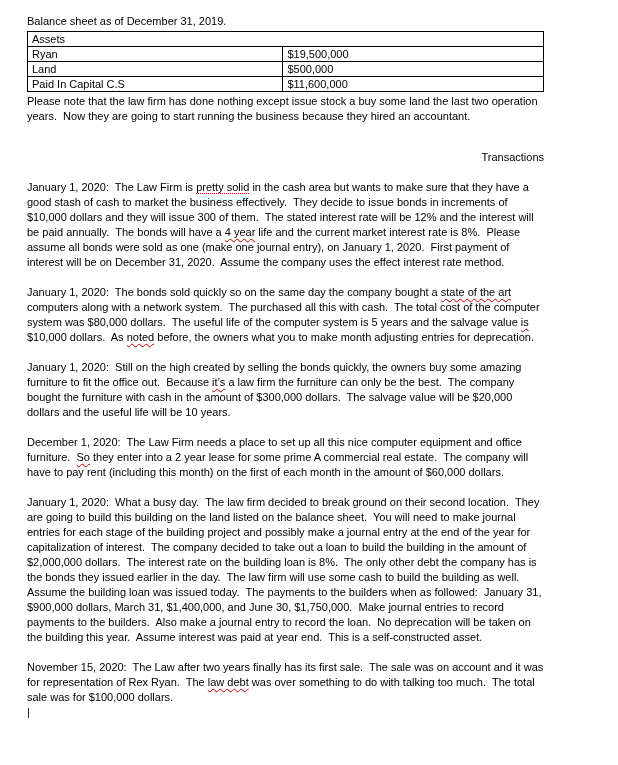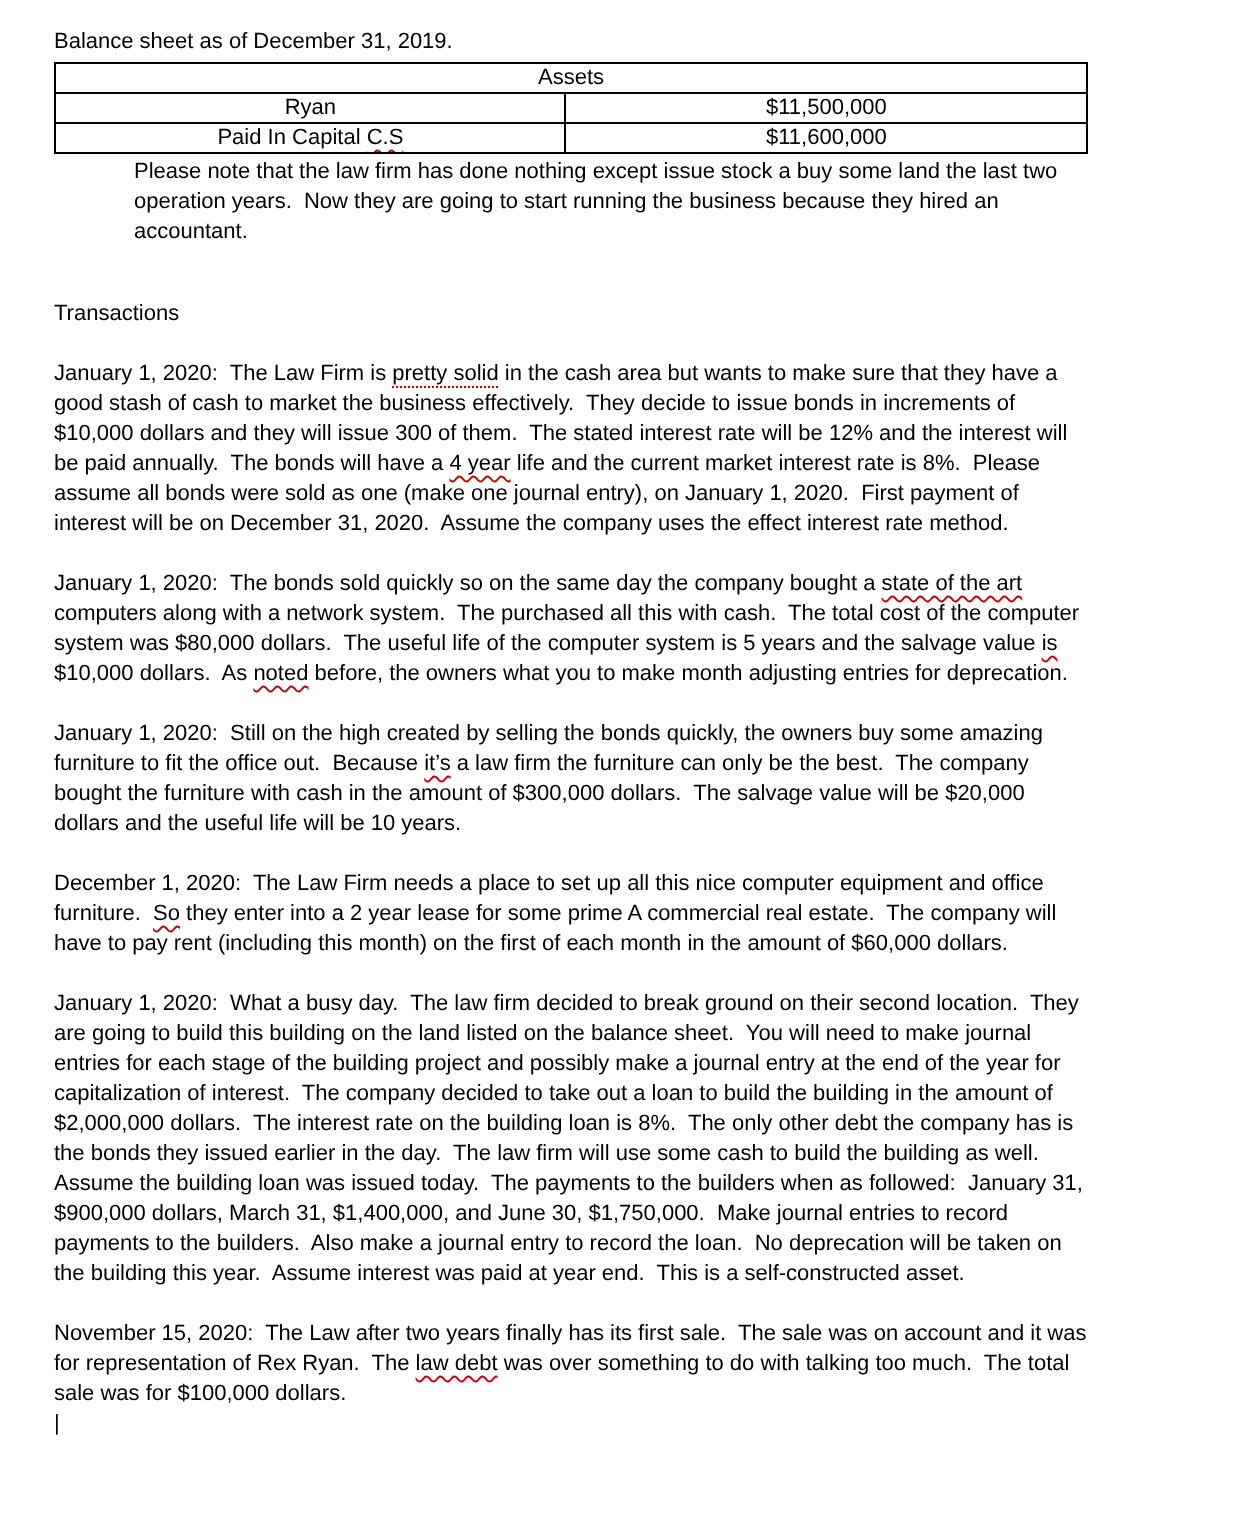--- a/index.html
+++ b/index.html
@@ -24,30 +24,29 @@
   }
   table.balance td {
     border: 1px solid #000000;
     padding: 0 4px;
     height: 15px;
     font-size: 11px;
     line-height: 14px;
     vertical-align: middle;
     overflow: hidden;
     white-space: nowrap;
-    text-align: center;
   }
   table.balance col.c1 { width: 49.5%; }
   table.balance col.c2 { width: 50.5%; }
   p.para {
     margin: 15px 0 0 0;
     white-space: pre-wrap;
   }
-  p.note { margin-top: 2px; margin-left: 40px; }
-  p.heading-gap { margin-top: 26px; }
+  p.note { margin-top: 2px; }
+  p.heading-gap { margin-top: 26px; text-align: right; }
   p.caret-line { margin-top: 0; }
   .wavy {
     text-decoration: underline;
     text-decoration-style: wavy;
     text-decoration-color: #c00000;
     text-decoration-thickness: 1px;
     text-underline-offset: 2px;
   }
   .dotted {
     text-decoration: none;
@@ -64,21 +63,25 @@
     <colgroup>
         <col class="c1">
         <col class="c2">
       </colgroup>
     <tbody>
         <tr>
           <td colspan="2">Assets</td>
         </tr>
         <tr>
           <td><span>Ryan</span></td>
-          <td>$11,500,000</td>
+          <td>$19,500,000</td>
+        </tr>
+        <tr>
+          <td><span>Land</span></td>
+          <td>$500,000</td>
         </tr>
         <tr>
           <td><span>Paid In Capital </span><span class="wavy">C.S</span></td>
           <td>$11,600,000</td>
         </tr>
       </tbody>
   </table>
 
   <div>
       <p class="para note"><span>Please note that the law firm has done nothing except issue stock a buy some land the last two operation years.  Now they are going to start running the business because they hired an accountant.</span></p>

